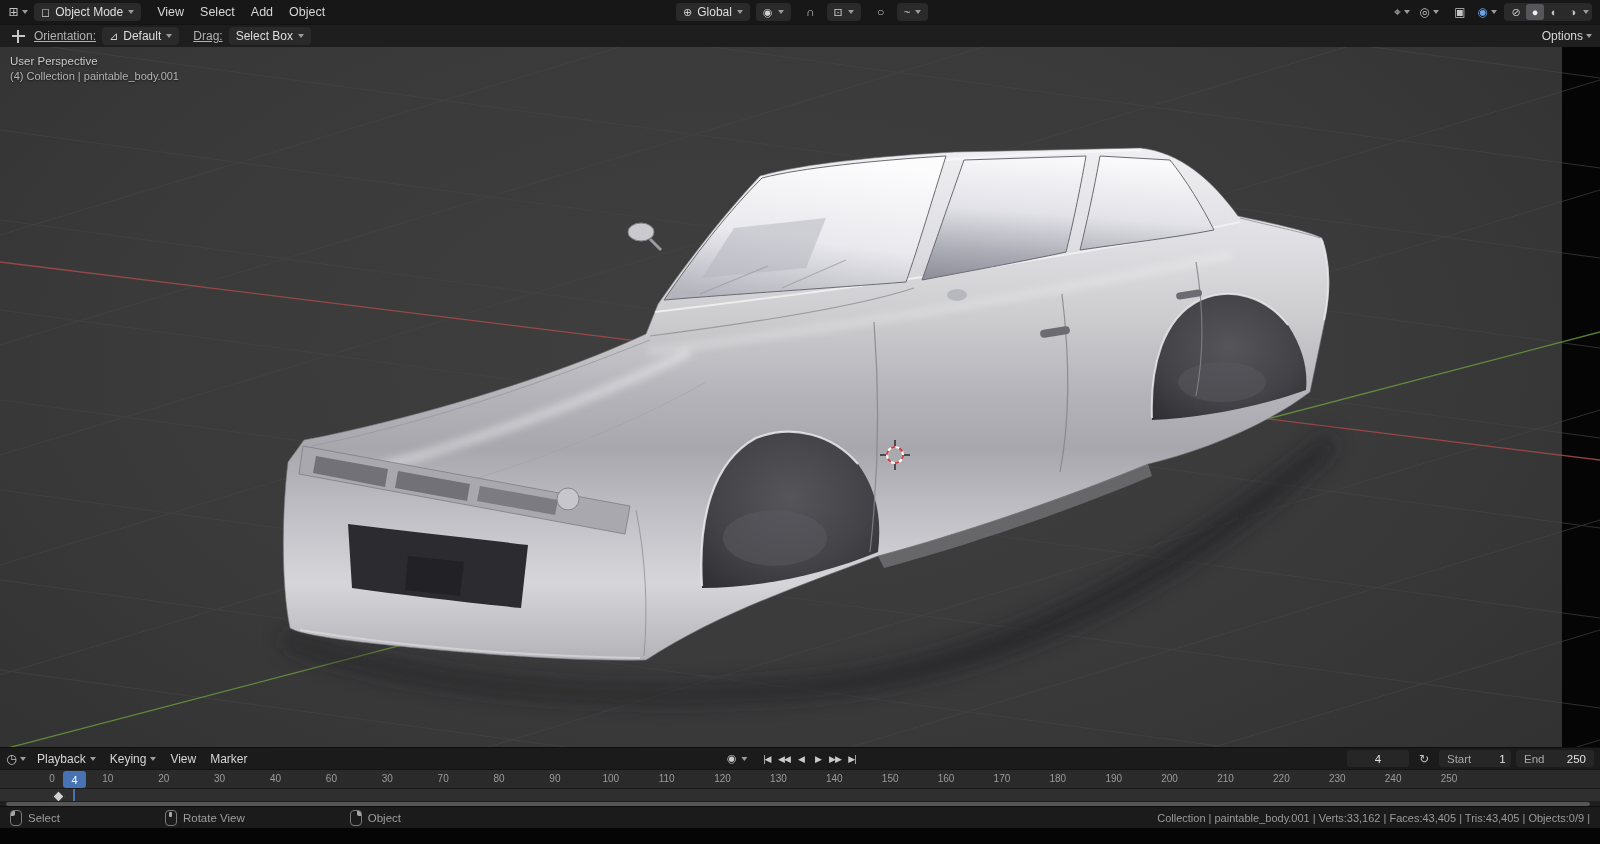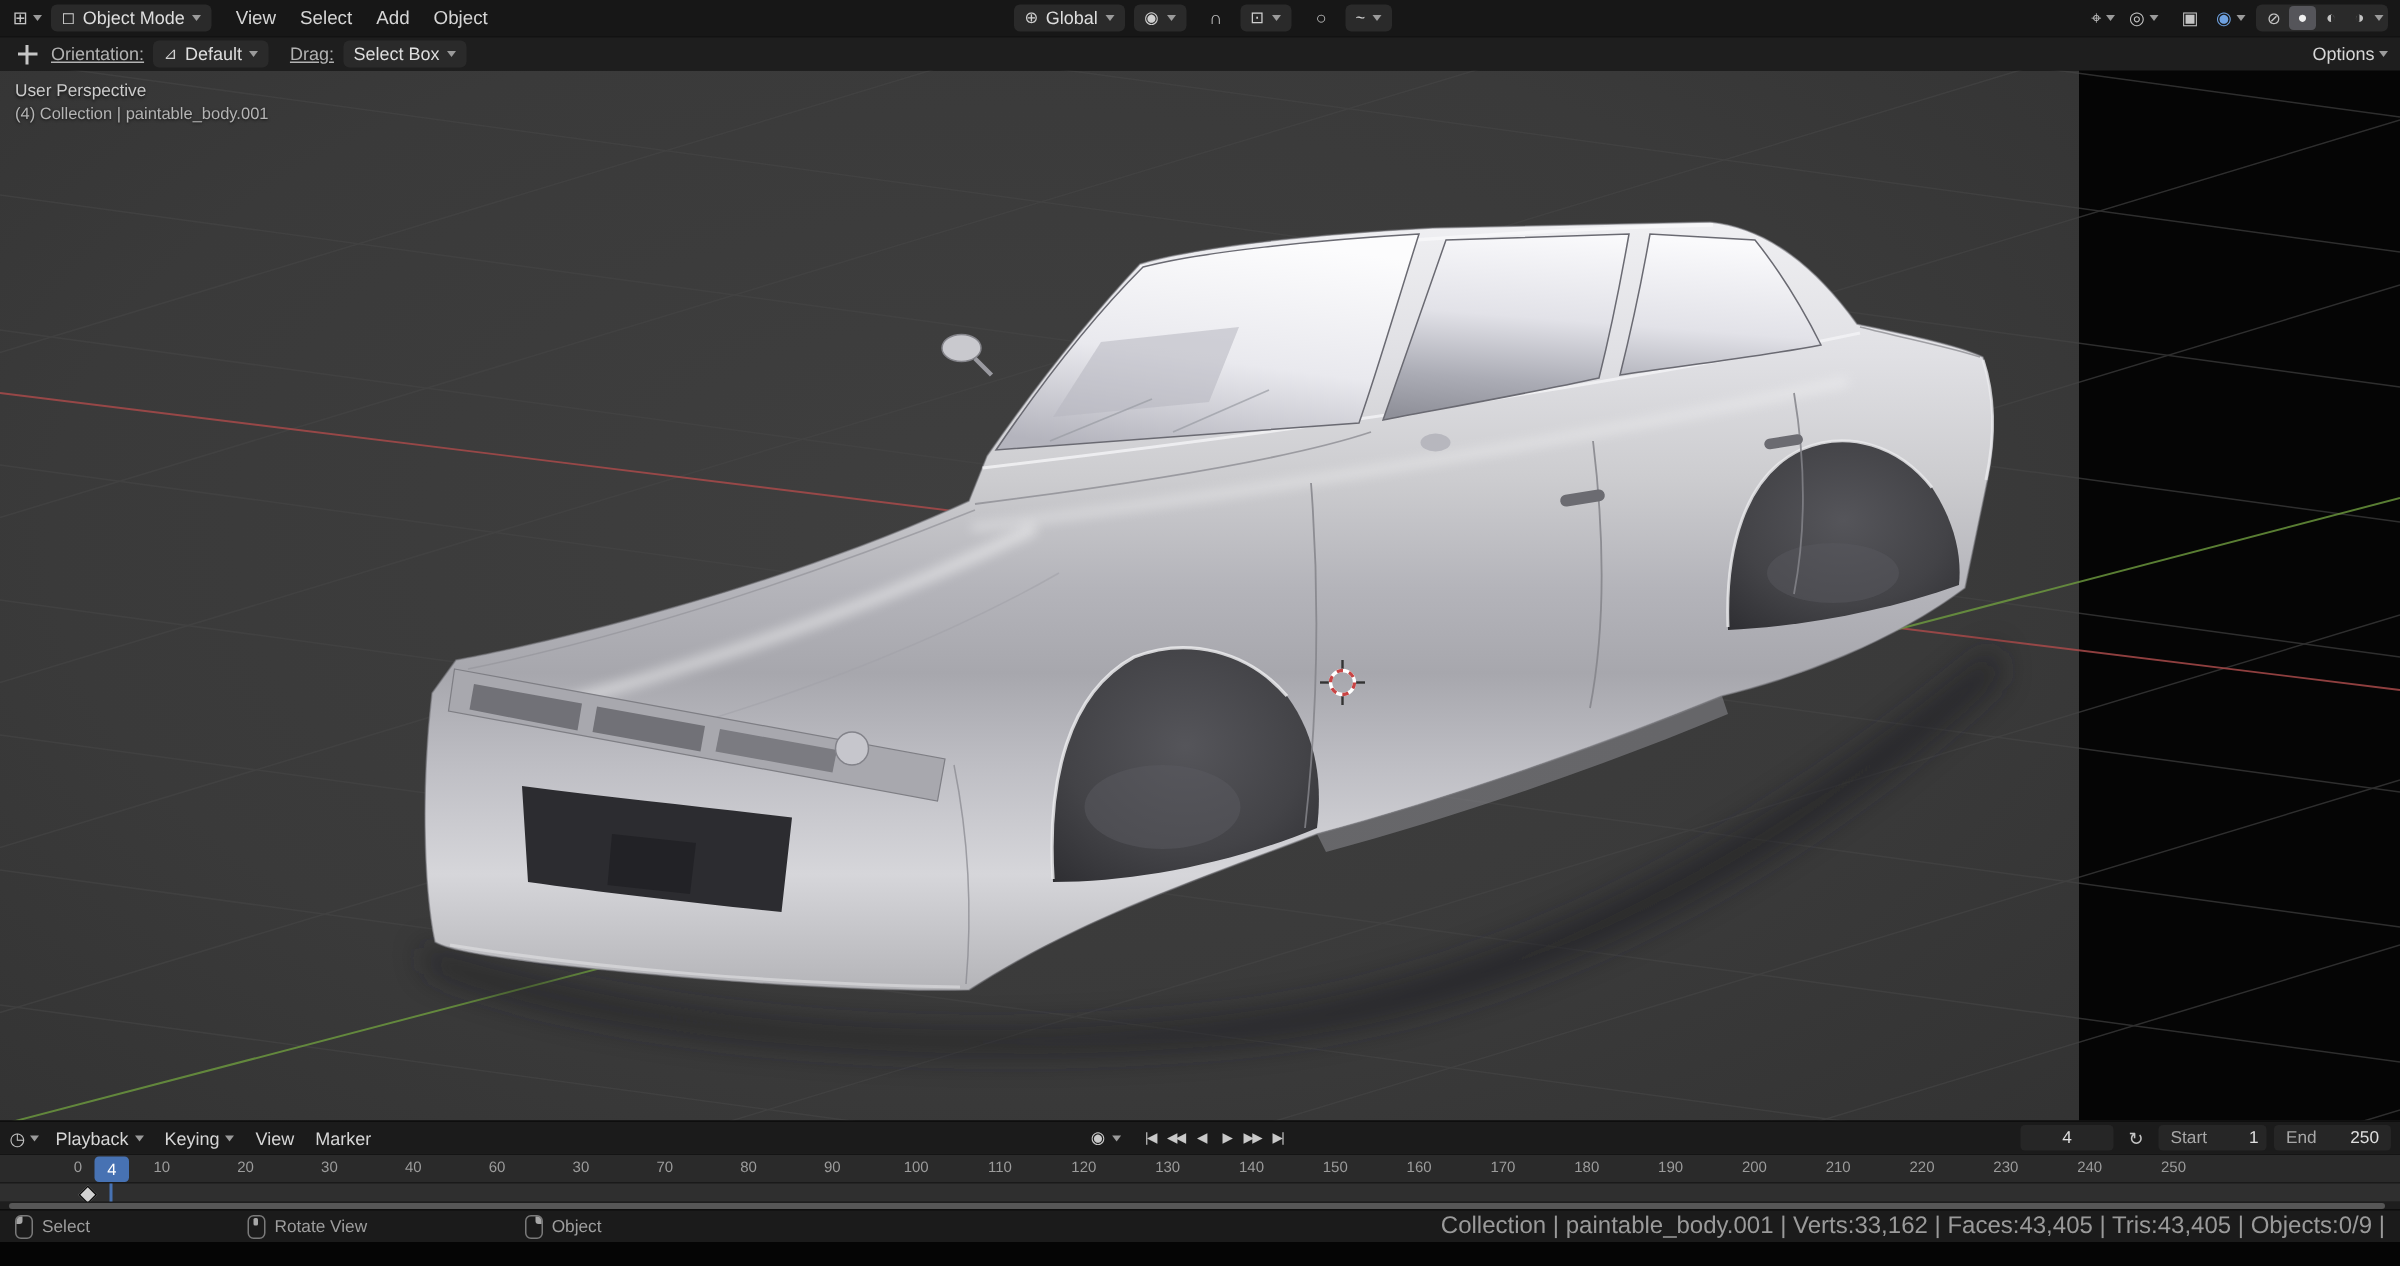--- a/index.html
+++ b/index.html
@@ -31,21 +31,21 @@
   .shade-group .active{background:#55555a;border-radius:3px;color:#f0f0f0;}
   .blue{color:#6ea1e0;}
   .dim{color:#7a7a7a;}
   .lbl{color:#b2b2b2;font-size:12px;text-decoration:underline;}
   .plus-ic{width:13px;height:13px;position:relative;display:inline-block;}
   .plus-ic::before,.plus-ic::after{content:"";position:absolute;background:#c6c6c6;}
   .plus-ic::before{left:0;top:5.5px;width:13px;height:2px;}
   .plus-ic::after{left:5.5px;top:0;width:2px;height:13px;}
 
   
-  .viewport{left:0;top:47px;width:1386px;height:700px;
+  .viewport{left:0;top:47px;width:1562px;height:700px;
      background:radial-gradient(1150px 640px at 48% 44%,#3f3f3f 0%,#3a3a3a 55%,#303030 100%);}
   .vp-svg{position:absolute;left:0;top:0;width:1600px;height:700px;display:block;}
   .vp-label{position:absolute;left:10px;top:8px;font-size:11.5px;color:#cbcbcb;
             text-shadow:0 1px 2px rgba(0,0,0,.65);z-index:3;}
   .vp-context{position:absolute;left:10px;top:23px;font-size:11px;color:#b4b4b4;
             text-shadow:0 1px 2px rgba(0,0,0,.65);z-index:3;text-align:right;}
 
   
   .timeline{left:0;top:747px;width:1600px;height:59px;background:#232323;border-top:1px solid #0e0e0e;
             box-sizing:border-box;z-index:6;}
@@ -81,21 +81,21 @@
   .statusbar{left:0;top:806px;width:1600px;height:22px;background:#1b1b1b;border-top:1px solid #0d0d0d;
              display:flex;align-items:center;padding:0 10px;box-sizing:border-box;color:#9e9e9e;
              font-size:11.5px;z-index:6;}
   .sb-item{display:inline-flex;align-items:center;margin-right:105px;gap:6px;}
   .mouse{width:10px;height:14px;border:1px solid #8b8b8b;border-radius:4px 4px 4px 4px;position:relative;
          display:inline-block;opacity:.85;}
   .mouse::before{content:"";position:absolute;background:#c0c0c0;}
   .m-left::before{left:0;top:0;width:4px;height:5px;border-radius:3px 0 2px 0;}
   .m-mid::before{left:3px;top:1px;width:3px;height:5px;border-radius:1px;}
   .m-right::before{right:0;top:0;width:4px;height:5px;border-radius:0 3px 0 2px;}
-  .sb-info{margin-left:auto;color:#9a9a9a;font-size:16px;white-space:nowrap;}
+  .sb-info{margin-left:auto;color:#9a9a9a;font-size:11px;white-space:nowrap;}
   .bottom-fill{left:0;top:828px;width:1600px;height:16px;background:#050505;}
 </style>
 </head>
 <body>
 
 <div class="abs hdr">
   <span class="ibtn">
     <span>⊞</span>
     <span class="caret"></span>
   </span>

